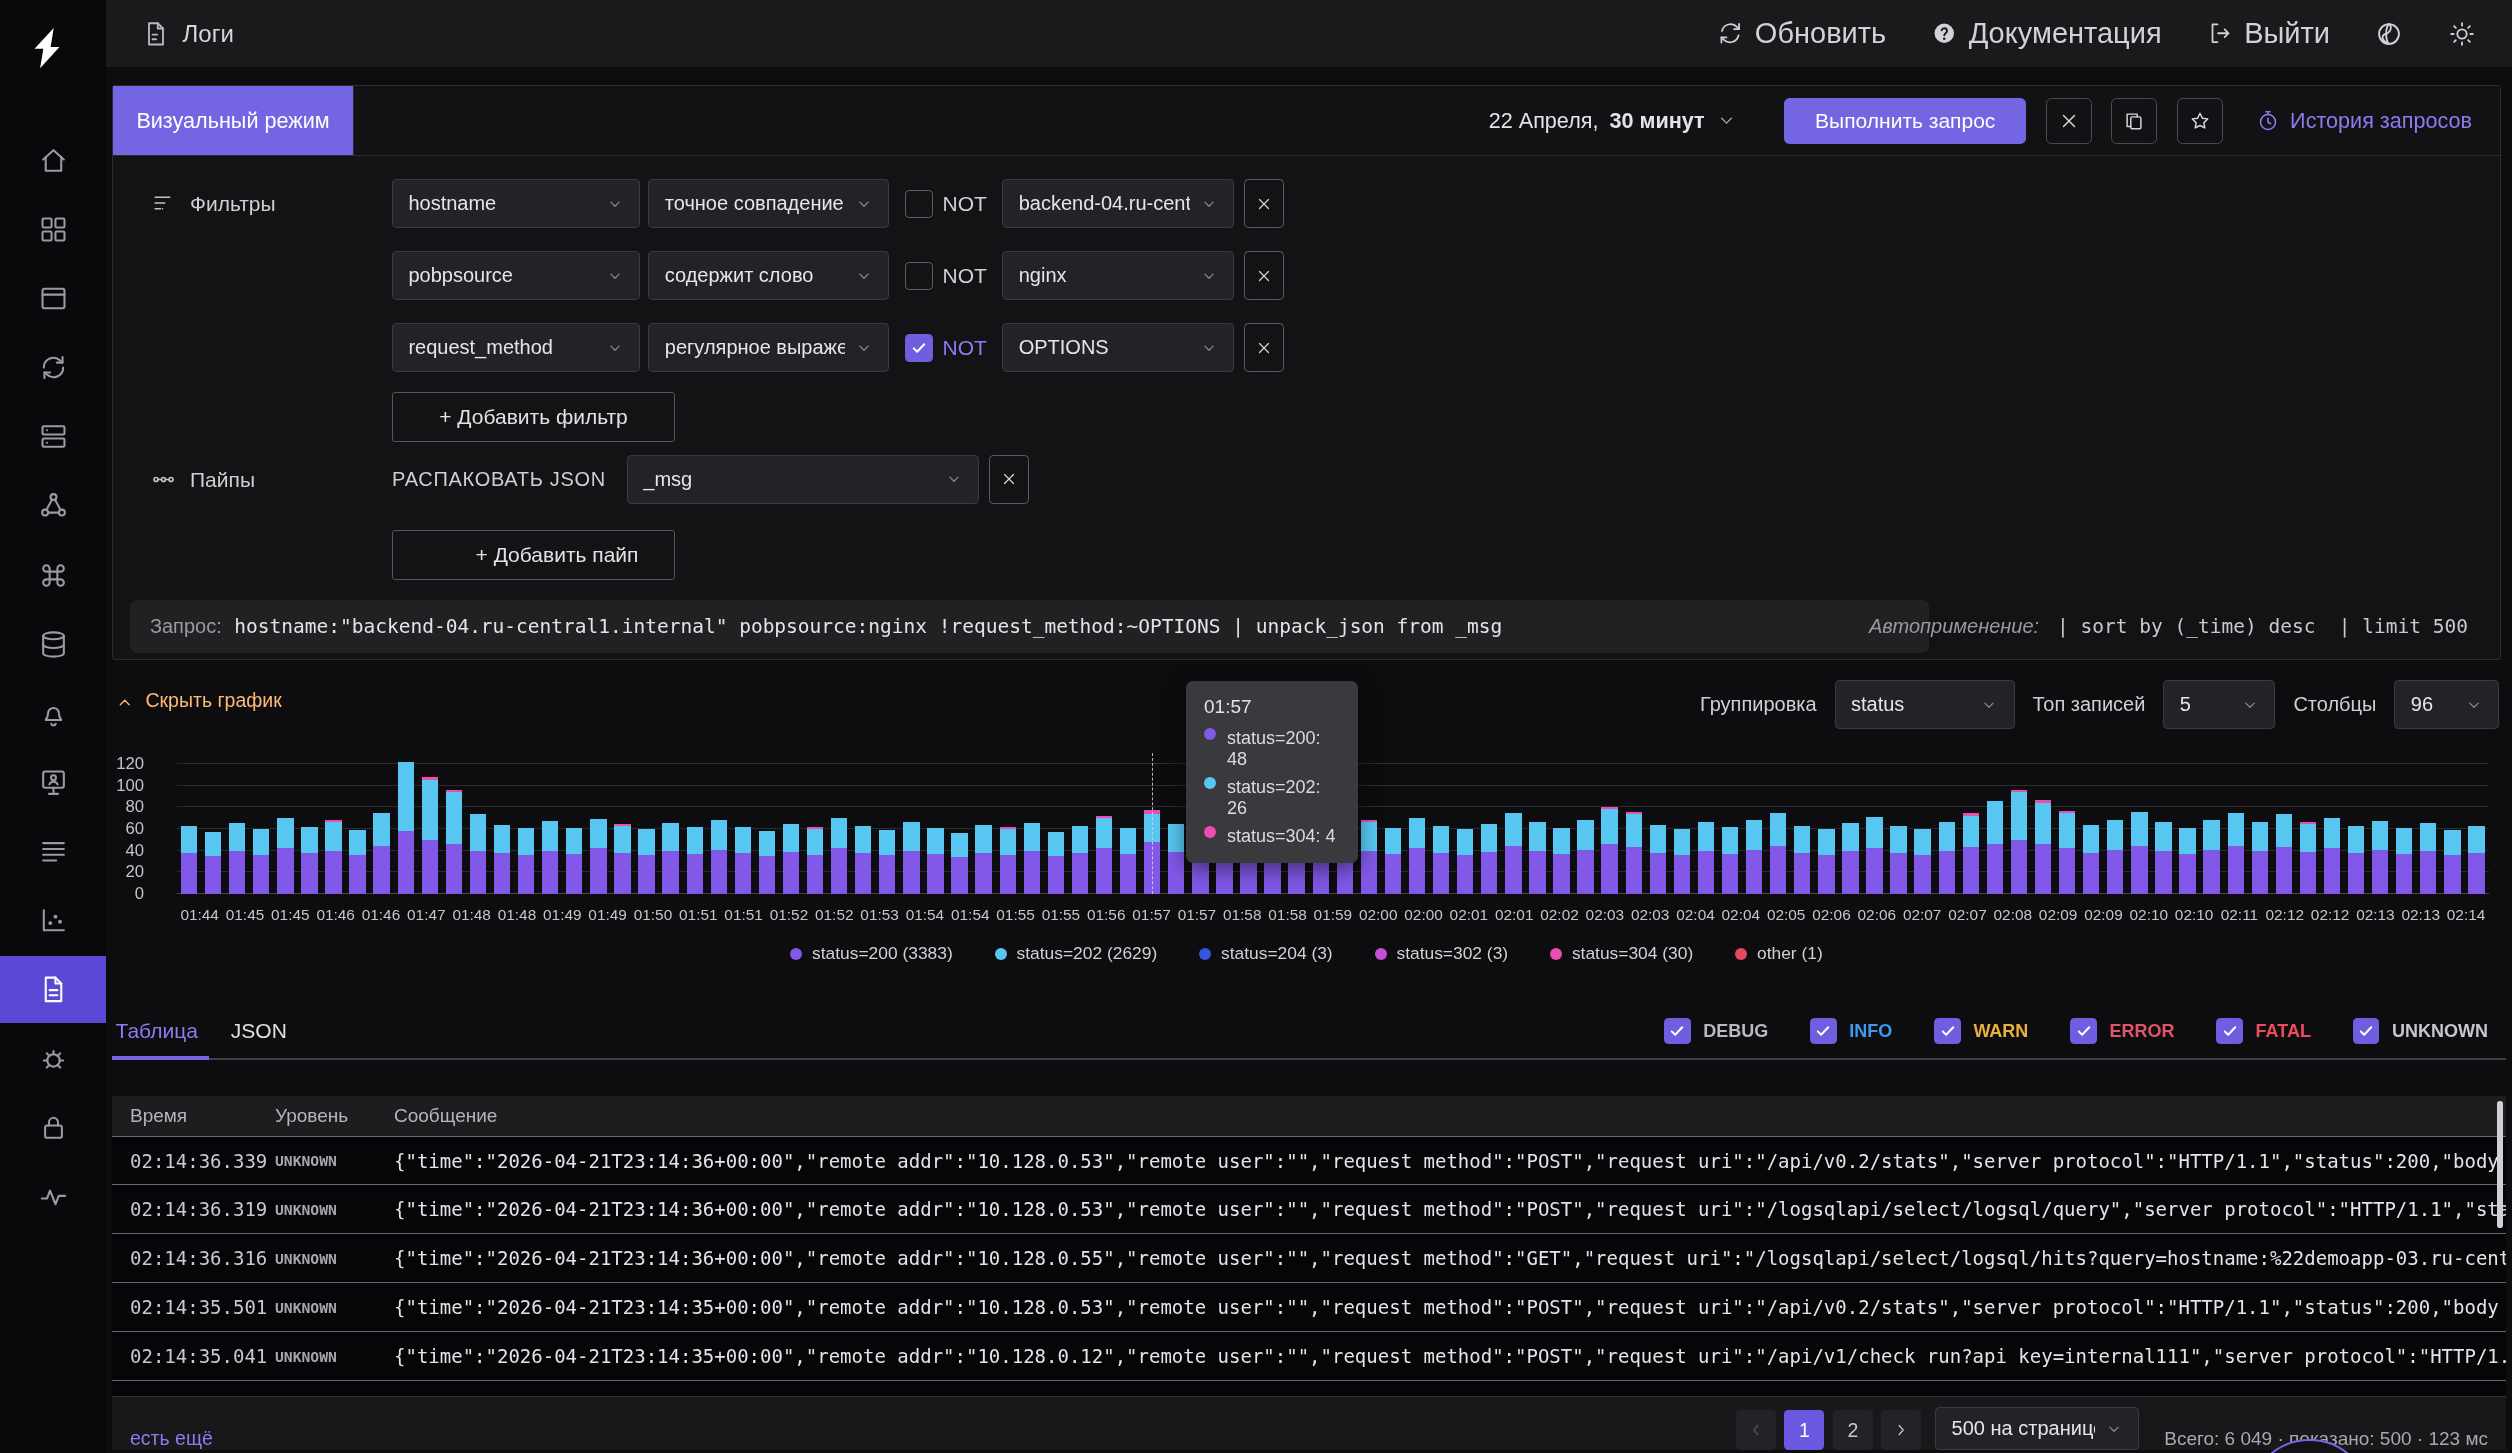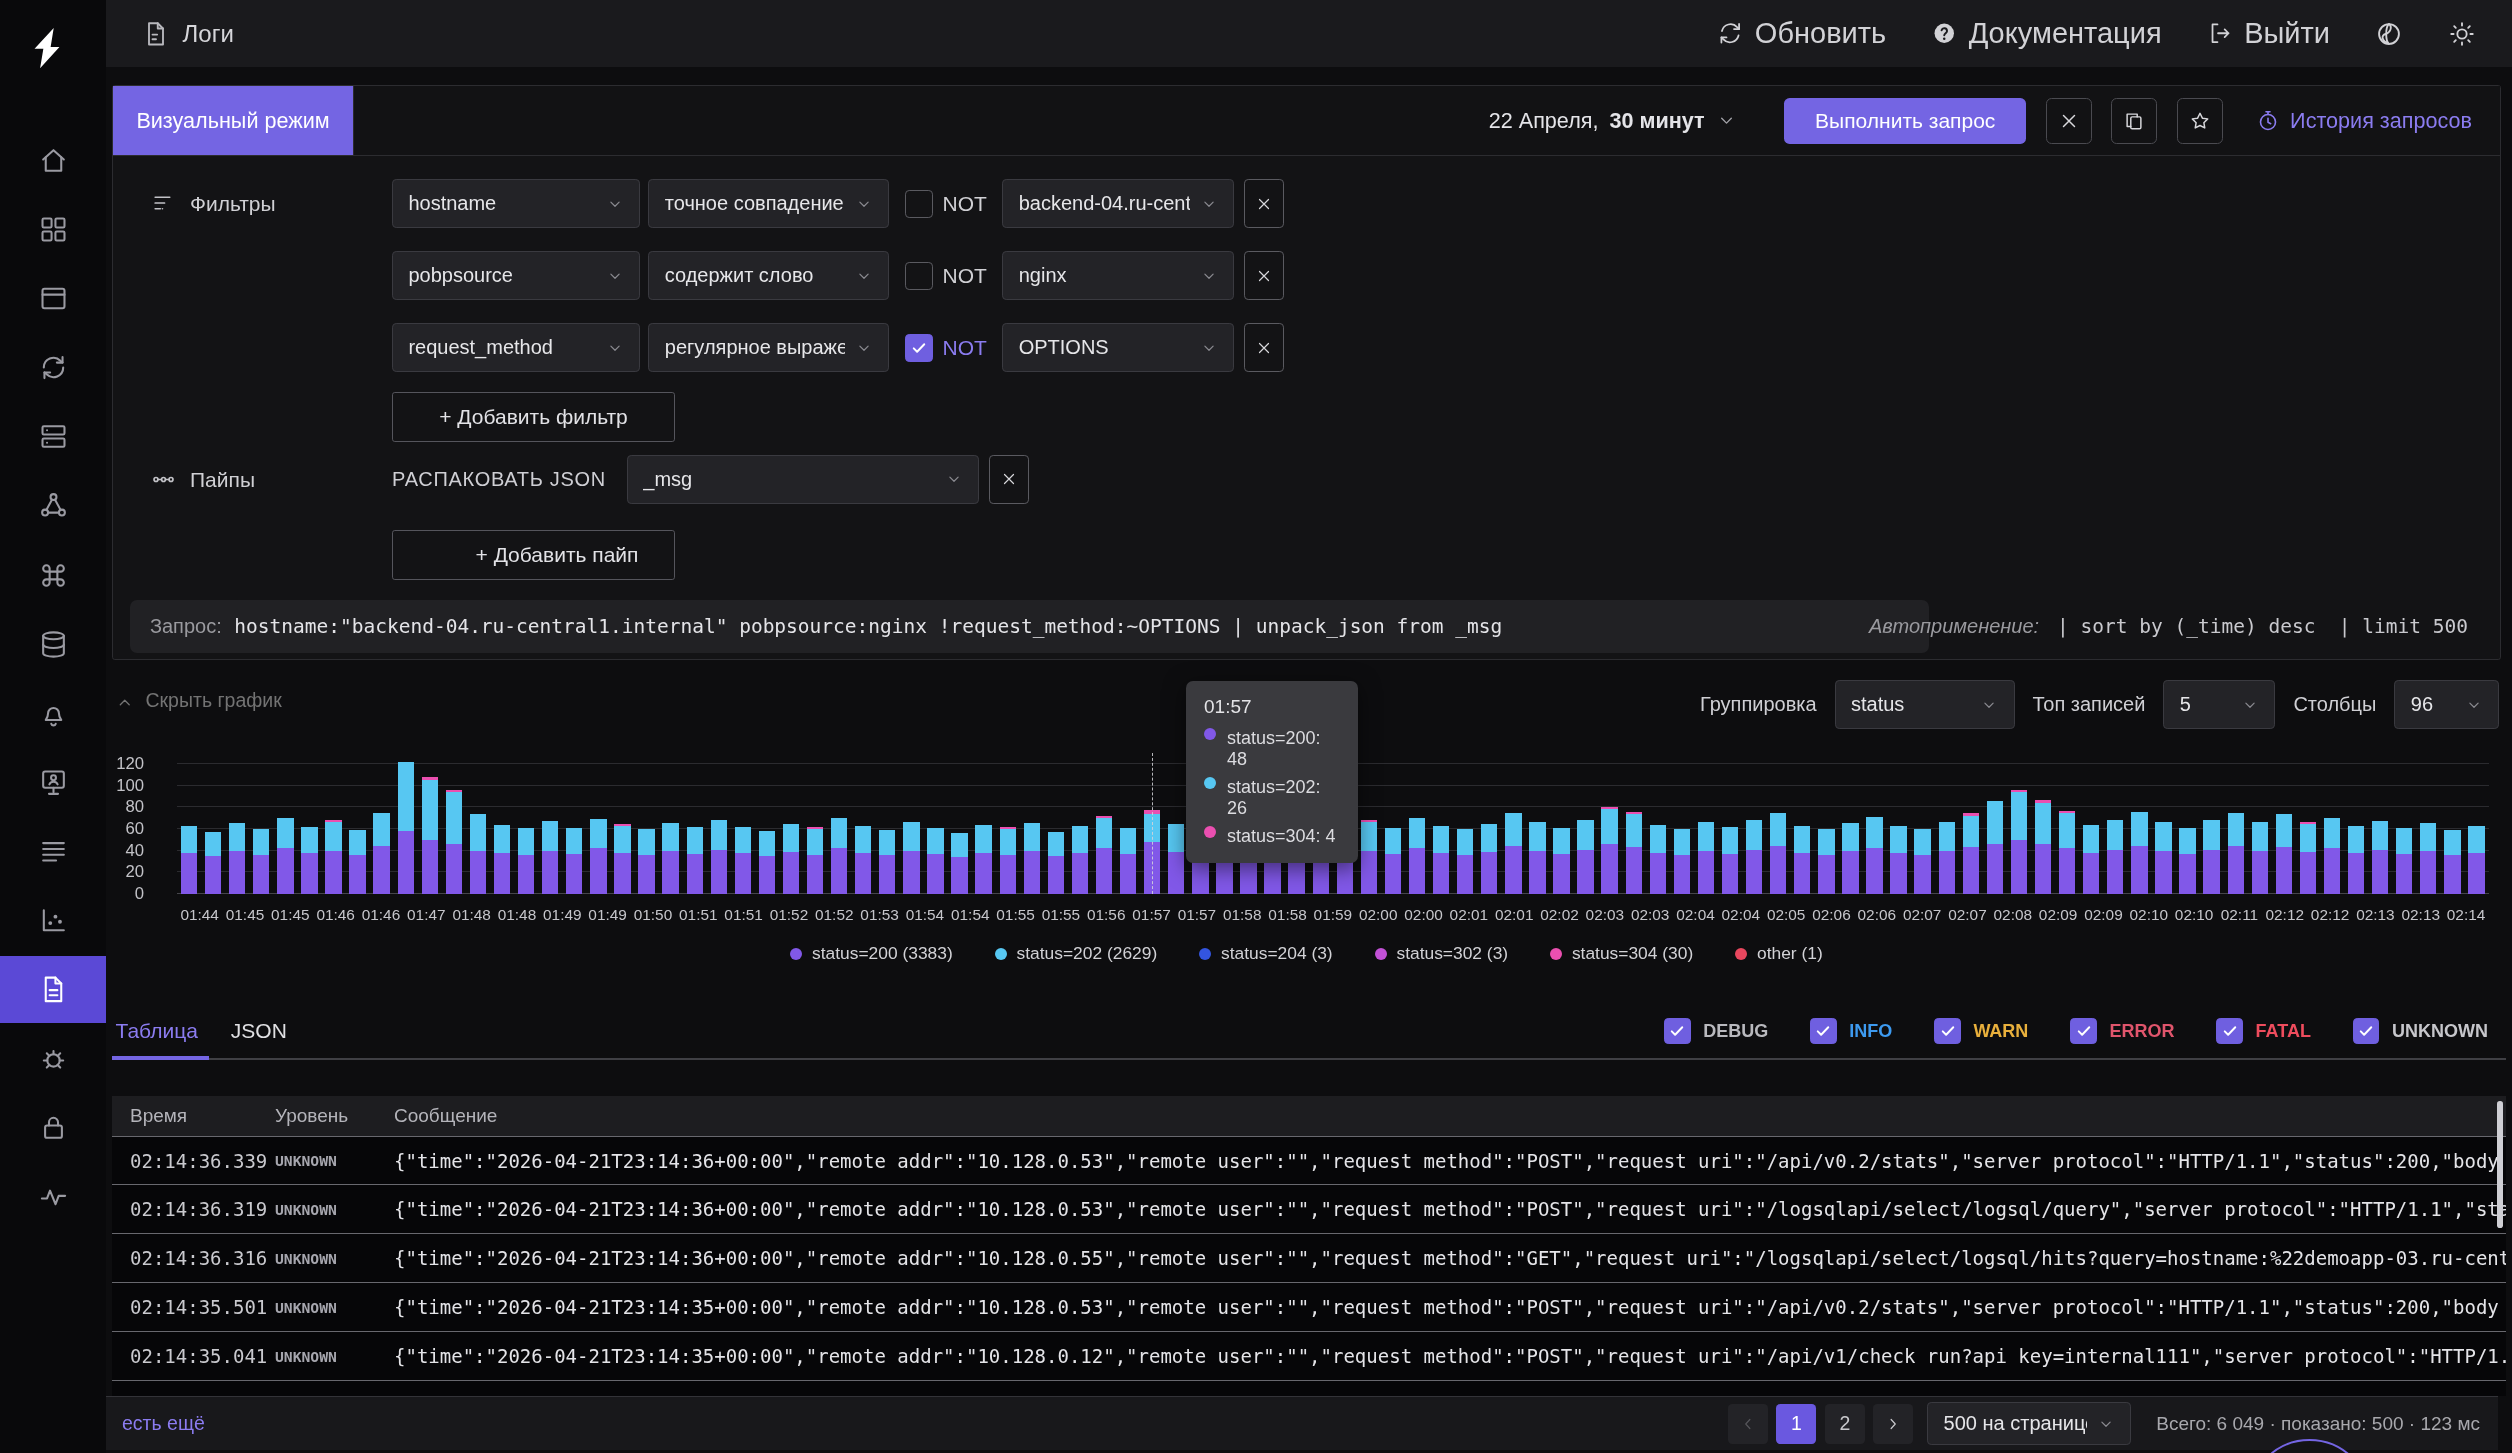--- a/index.html
+++ b/index.html
@@ -58,21 +58,21 @@
   #pipe-row { position:absolute; left:279px; top:368px; display:flex; align-items:center; height:50px; }
   #pipe-type { font-size:20px; color:#cfcfd4; letter-spacing:0.7px; margin-right:21px; }
   #query-bar { position:absolute; left:17.4px; top:514px; width:1799px; height:53px; background:#212124; border-radius:7px; display:flex; align-items:center; padding:0 19.5px; overflow:hidden; }
   #query-label { color:#9a9a9f; font-size:20px; margin-right:12.6px; flex:none; }
   #query-text { font-size:19.5px; color:#e4e4e8; white-space:nowrap; }
   #autoapply { position:absolute; right:32px; top:514px; height:53px; display:flex; align-items:center; gap:18px; }
   #autoapply-label { font-style:italic; color:#9a9a9f; font-size:20px; }
   #autoapply-text { font-size:19.5px; color:#c9c9ce; white-space:pre; }
 
   
-  #hide-chart { position:absolute; left:115px; top:689px; display:flex; align-items:flex-end; gap:11px; color:#737373; font-size:19.5px; cursor:pointer; }
+  #hide-chart { position:absolute; left:115px; top:689px; display:flex; align-items:flex-end; gap:11px; color:#fdba74; font-size:19.5px; cursor:pointer; }
   #hide-chart svg { width:19.5px; height:19.5px; }
   #chart-controls { position:absolute; right:12.6px; top:680px; display:flex; align-items:center; gap:18px; }
   #chart-controls .lbl { font-size:20px; color:#cfcfd4; }
   #plot { position:absolute; left:177px; top:753px; width:2312px; height:141px; }
   .gridline { position:absolute; left:0; width:100%; height:0.7px; background:#2b2b2f; }
   .gridline.zero { background:#45454b; }
   .ytick { position:absolute; right:2345px; font-size:16.7px; color:#c2c2c7; transform:translateY(-50%); }
   #bars { position:absolute; left:0; bottom:0; width:100%; height:141px; display:flex; align-items:flex-end; z-index:2; }
   .bar-col { flex:1; display:flex; flex-direction:column-reverse; align-items:center; height:141px; justify-content:flex-start; }
   .bar-col .seg { width:68%; }
@@ -98,21 +98,21 @@
   #table-header { position:absolute; left:112px; top:1096px; width:2394px; height:40px; background:#1d1d20; display:grid; grid-template-columns:145px 119px 1fr; align-items:center; padding-left:18px; font-size:19px; color:#b4b4ba; }
   #rows-clip { position:absolute; left:112px; top:1136px; width:2394px; height:260px; overflow:hidden; }
   .lrow { height:49px; display:grid; grid-template-columns:145px 119px 1fr; align-items:center; padding-left:18px; background:#060608; border-bottom:1.4px solid #68686e; overflow:hidden; }
   .lrow:first-child { border-top:1.4px solid #68686e; }
   .lrow .t { font-size:19px; color:#c9c9ce; }
   .lrow .lv { font-size:14.7px; font-weight:bold; color:#a6a6ae; }
   .lrow .msg { font-size:19px; color:#e4e4e8; white-space:nowrap; overflow:hidden; }
   #vscroll { position:absolute; left:2497px; top:1101px; width:5.6px; height:127px; background:#cfcfd4; border-radius:2.8px; z-index:5; }
 
   
-  #footer { position:absolute; left:104px; top:1396px; width:2394px; height:54px; background:#18181b; border-top:1.4px solid #333338; display:flex; align-items:center; padding:0 18px; }
+  #footer { position:absolute; left:112px; top:1396px; width:2394px; height:54px; background:#18181b; border-top:1.4px solid #333338; display:flex; align-items:flex-end; padding:0 18px; }
   #more-link { color:#8b7cf0; font-size:19.5px; cursor:pointer; }
   #pager { margin-left:auto; display:flex; align-items:center; gap:8.4px; }
   .pg { width:40px; height:40px; border-radius:4.2px; background:#232327; color:#c8c8cc; font-size:19.5px; display:flex; align-items:center; justify-content:center; cursor:pointer; }
   .pg svg { width:18px; height:18px; }
   .pg.disabled { color:#55555a; }
   .pg.active { background:#6a58e0; color:#fff; }
   #page-size { width:204px; margin-left:14px; height:43px; }
   #totals { margin-left:25px; font-size:19px; color:#a8a8ad; }
   #corner-arc { position:absolute; left:2248px; top:1439px; width:123px; height:123px; border:2.8px solid #7465e3; border-radius:50%; background:#131315; }
 </style>

